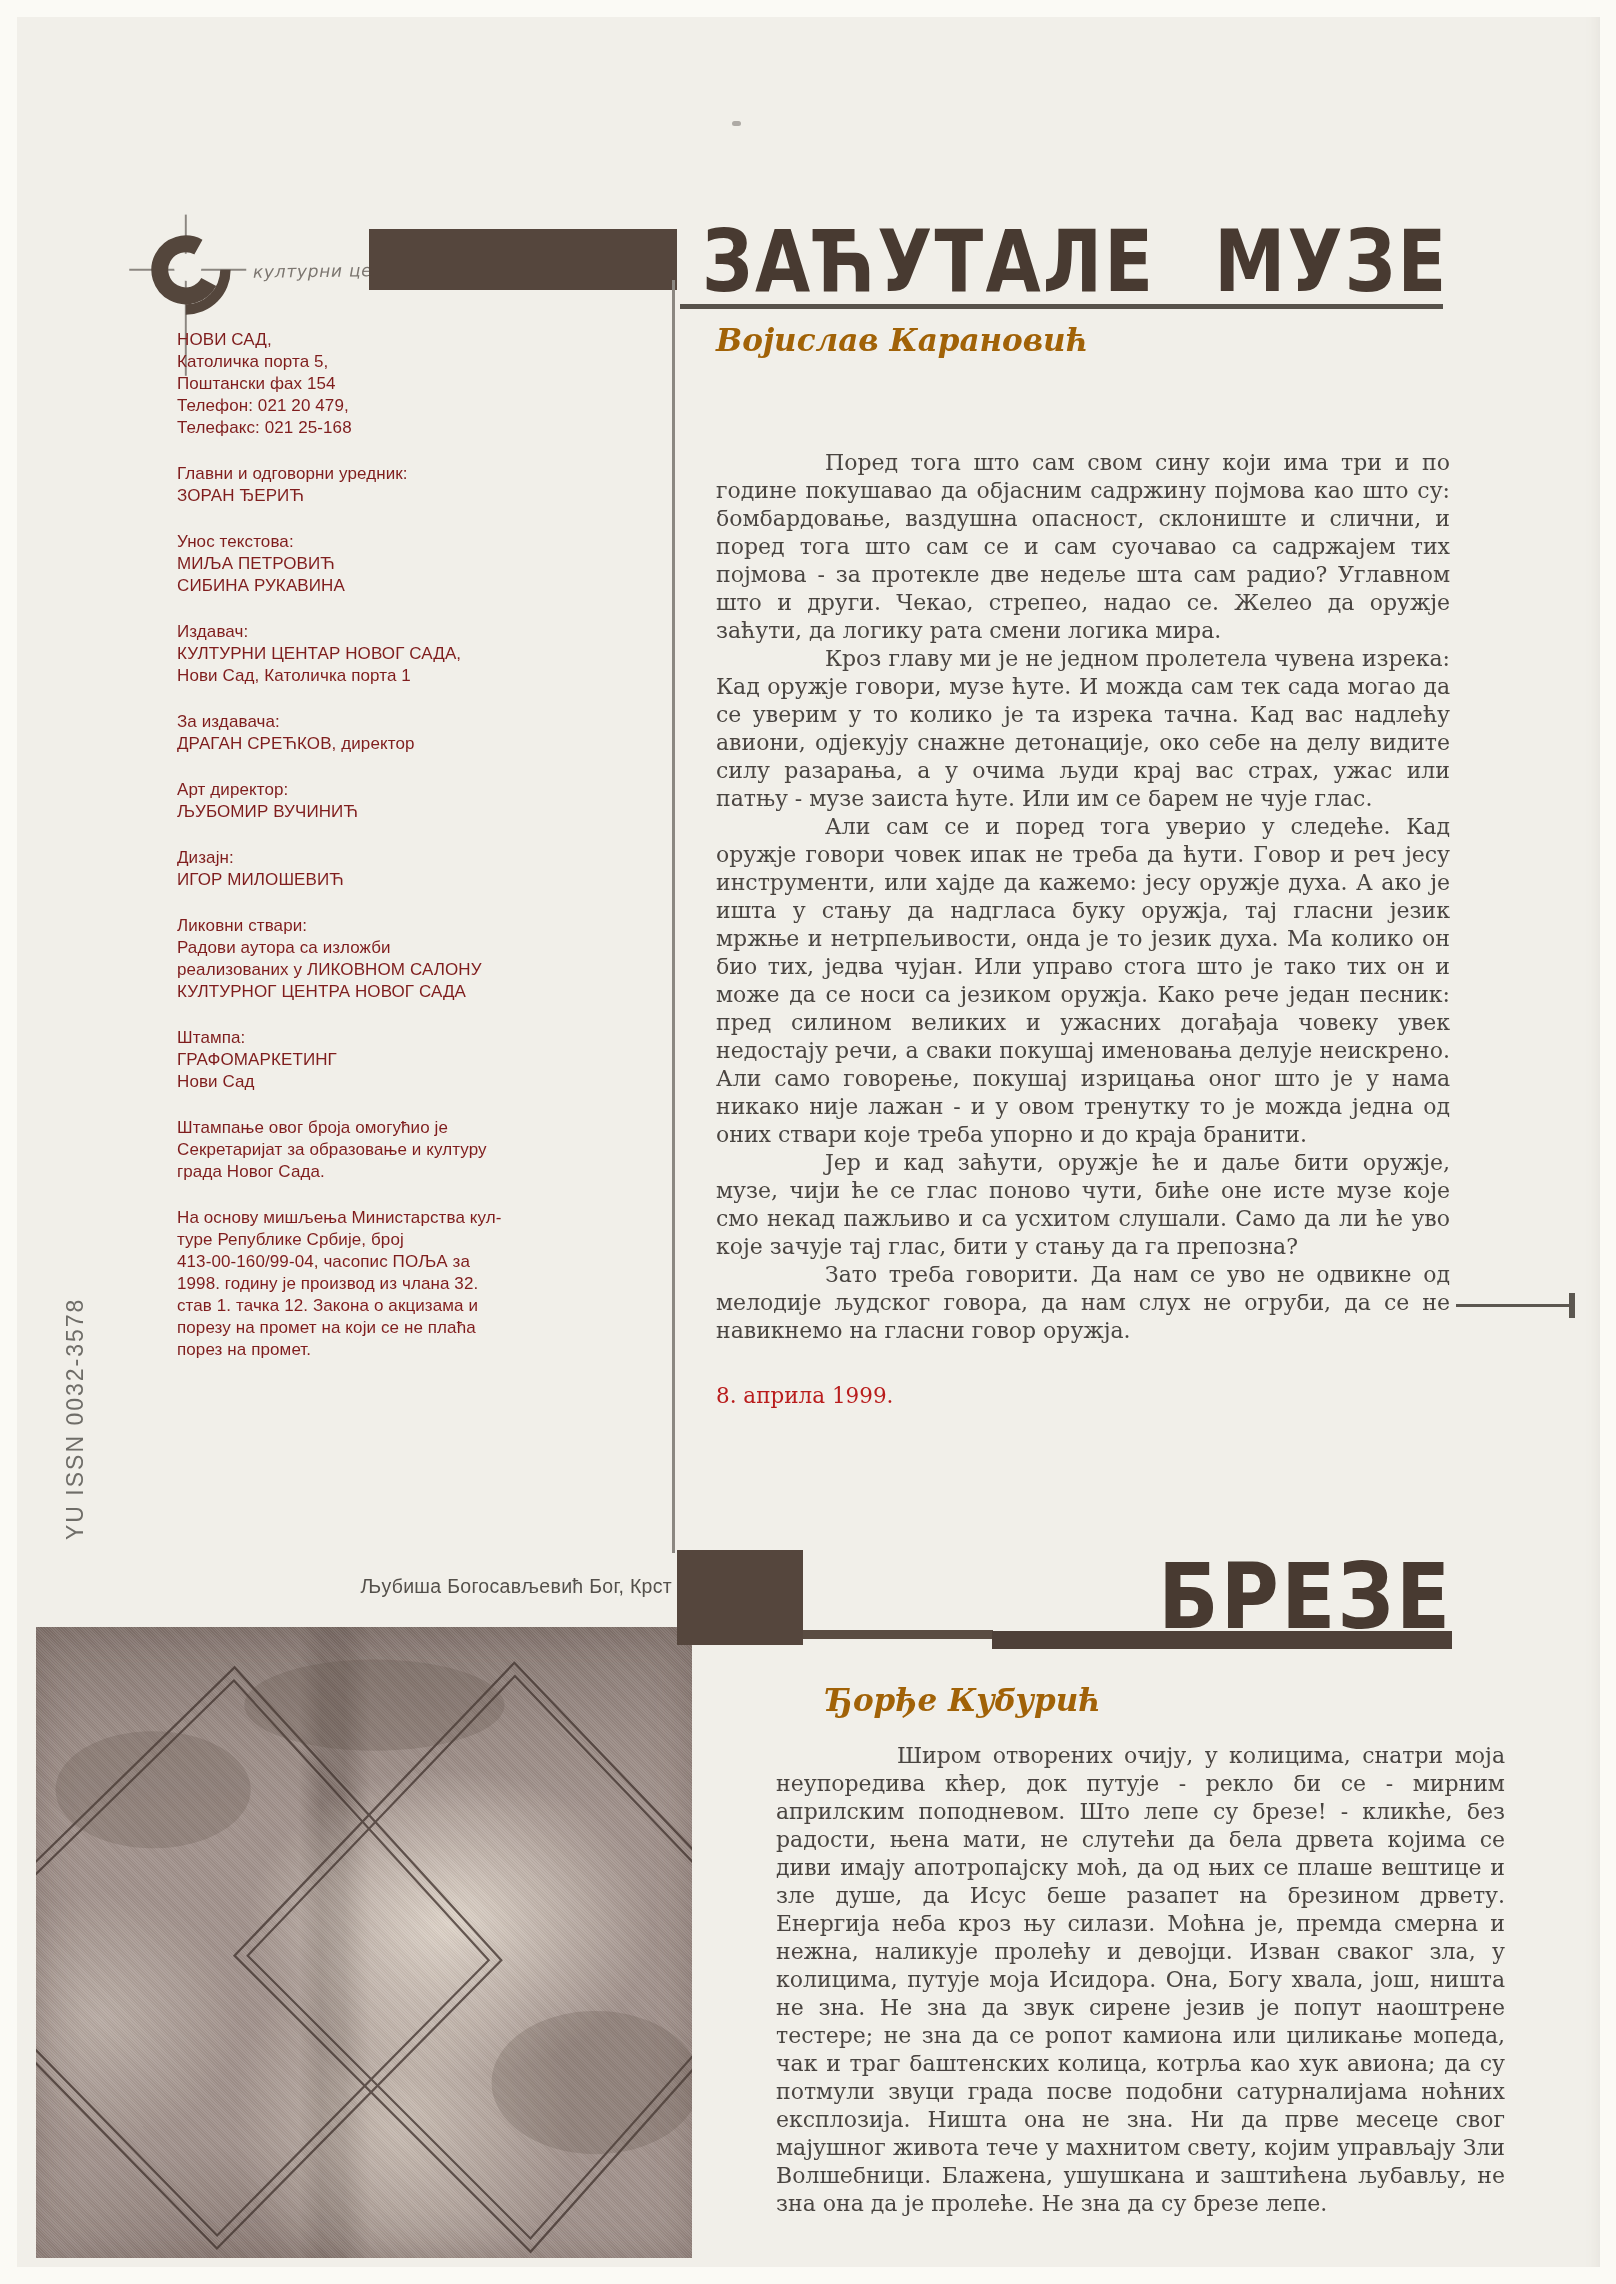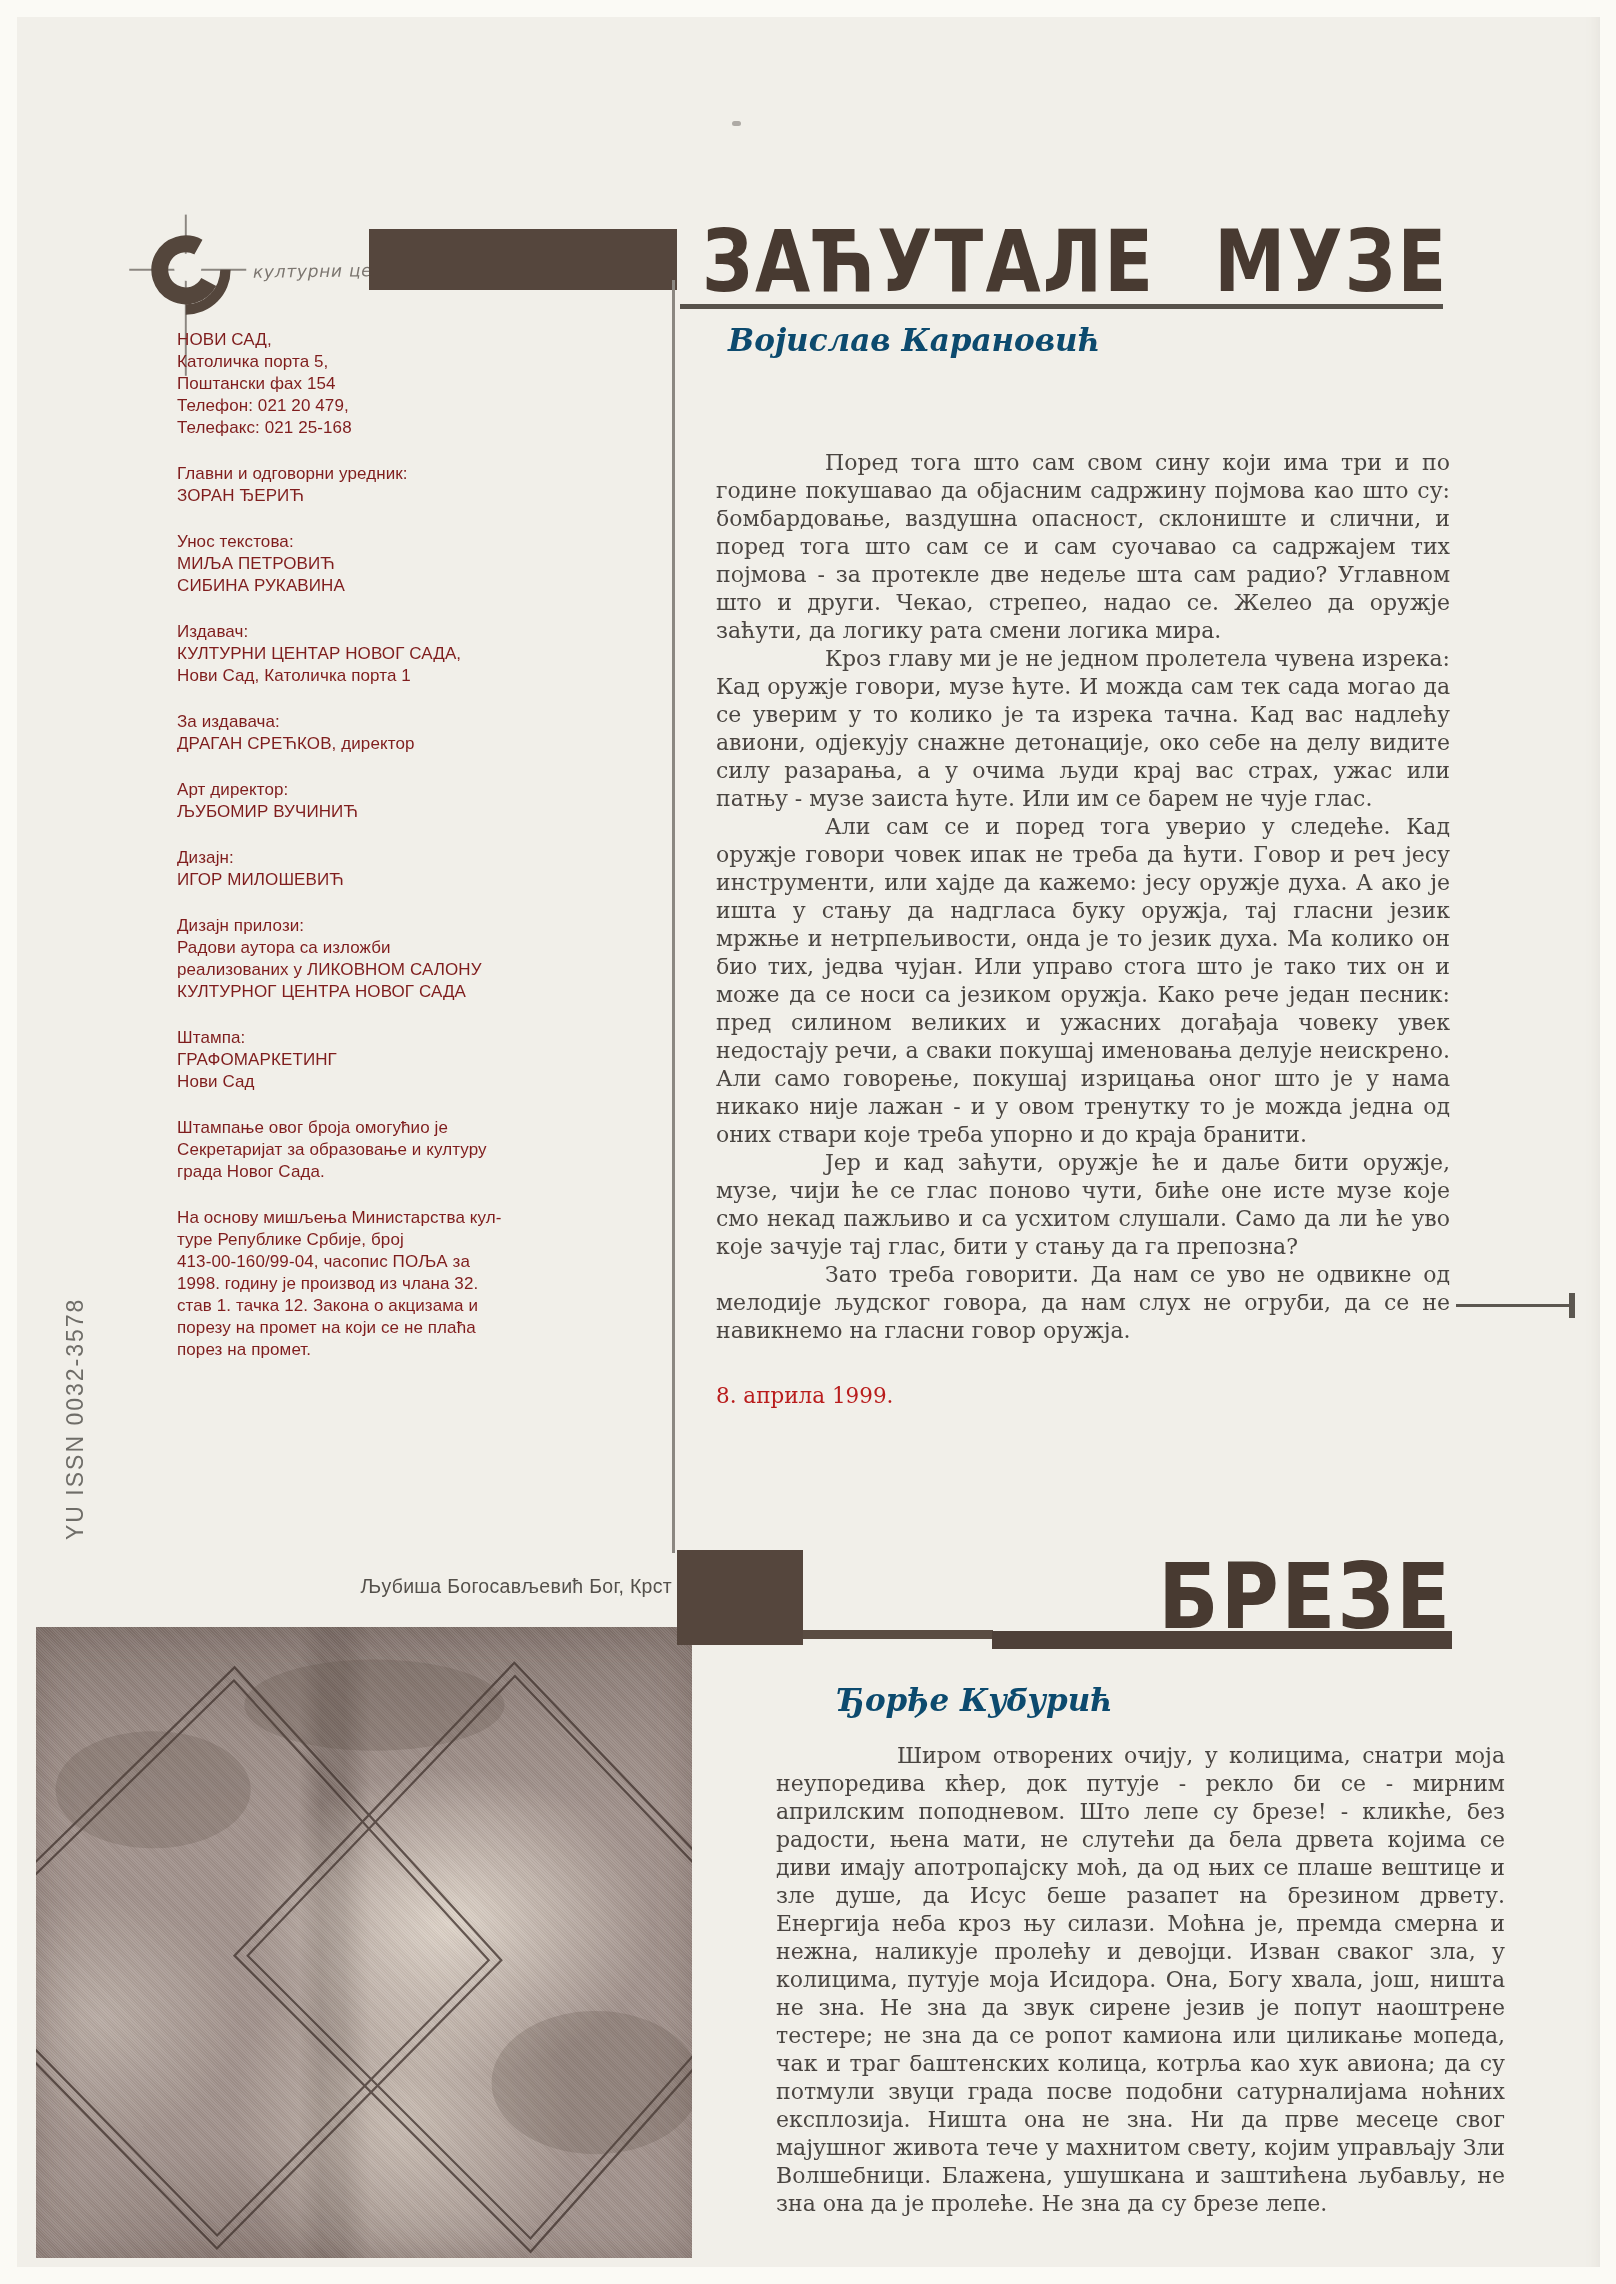--- a/index.html
+++ b/index.html
@@ -26,21 +26,21 @@
     font-size:85px; line-height:1; color:#483a31;
     letter-spacing:2.6px; word-spacing:38px;
     transform:scaleX(0.84); transform-origin:left top;
   }
   .title1-underline { left:680px; top:304px; width:763px; height:5.2px; background:#57524b; }
   .col-divider { left:672px; top:280px; width:3.3px; height:1273px; background:#8b8781; }
   .speck { left:732px; top:121px; width:9px; height:4.6px; background:#918d87; border-radius:2.6px; opacity:.7; }
 
   .author {
     font-family:"DejaVu Serif", serif; font-style:italic; font-weight:700;
-    color:#0c4a6e; white-space:nowrap;margin-left:12px;
+    color:#a16207; white-space:nowrap;
   }
   .author1 { left:716px; top:322px; font-size:31px; }
 
   
   .masthead {
     left:177px; top:329px; width:422px;
     font-size:17px; line-height:22px; color:#7f1d1d; letter-spacing:0.1px;
   }
   .m-block { margin:0 0 24px 0; }
   .m-line { min-height:22px; }
@@ -179,21 +179,21 @@
 
         <div class="m-block">
           <div class="m-line">Дизајн:</div>
           <div>
 
           <div class="m-line">ИГОР МИЛОШЕВИЋ</div>
           </div>
         </div>
 
         <div class="m-block">
-          <div class="m-line">Дизајн прилози:</div>
+          <div class="m-line">Ликовни ствари:</div>
           <div>
 
           <div class="m-line">Радови аутора са изложби</div>
             <div class="m-line">реализованих у ЛИКОВНОМ САЛОНУ</div>
             <div class="m-line">КУЛТУРНОГ ЦЕНТРА НОВОГ САДА</div>
           </div>
         </div>
 
         <div class="m-block">
           <div class="m-line">Штампа:</div>

